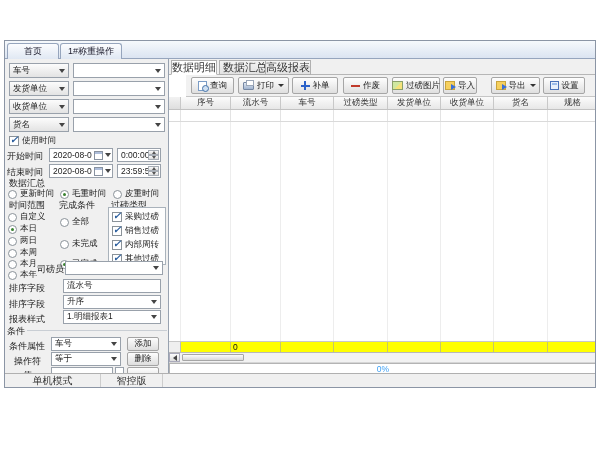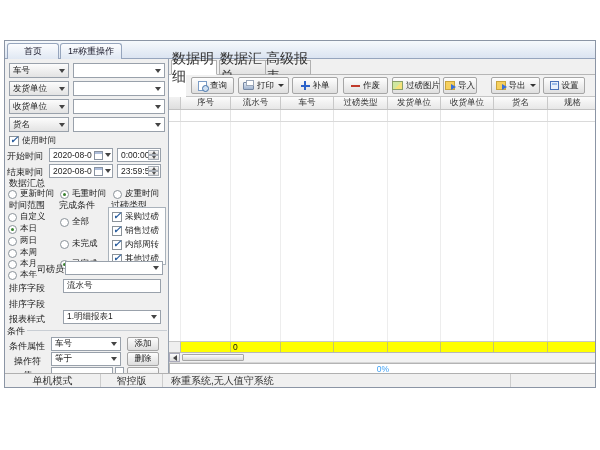--- a/index.html
+++ b/index.html
@@ -31,21 +31,21 @@
   .cal::before{content:"";position:absolute;left:0;top:0;right:0;height:2px;background:#aebedb}
   .spin{position:absolute;right:1px;top:1px;bottom:1px;width:11px;display:flex;flex-direction:column}
   .spin i{flex:1;background:linear-gradient(#fafafa,#dcdcdc);border:1px solid #a8aeb6;display:flex;align-items:center;justify-content:center}
   .spin i::after{content:"";width:0;height:0;border-left:2px solid transparent;border-right:2px solid transparent}
   .spin i.up::after{border-bottom:3px solid #555}
   .spin i.dn::after{border-top:3px solid #555}
   .divline{position:absolute;height:1px;background:#c9ced4}
   
   .grid{position:absolute;left:164px;top:18px;width:428px;height:316px;background:#fff}
   .innertabs{position:absolute;left:0;top:0;width:100%;height:16px;background:#f0f0f0;border-bottom:1px solid #b6b6b6}
-  .itab{position:absolute;top:1px;height:15px;border:1px solid #b0b0b0;background:linear-gradient(#f4f4f4,#e2e2e2);font-size:14px;color:#333;display:flex;align-items:center;}
+  .itab{position:absolute;top:1px;height:15px;border:1px solid #b0b0b0;background:linear-gradient(#f4f4f4,#e2e2e2);font-size:11px;color:#333;display:flex;align-items:center;justify-content:center}
   .itab.active{background:#fff;border-bottom-color:#fff;z-index:2}
   .toolbar{position:absolute;left:17px;top:16px;width:100%;height:22px;background:#f1f1f1;border-bottom:1px solid #c6c6c6}
   .tbtn{position:absolute;top:2px;height:17px;background:linear-gradient(#fefefe,#dfdfdf);border:1px solid #a6a6a6;border-radius:2px;font-size:8.5px;color:#222;display:flex;align-items:center;justify-content:center;gap:3px;padding:0 3px;white-space:nowrap}
   .dar{width:0;height:0;border-left:3px solid transparent;border-right:3px solid transparent;border-top:3px solid #333;margin-left:1px}
   .ic{display:inline-block;position:relative;flex:none}
   .ic-q{width:9px;height:10px;border:1px solid #7a9cc6;background:#fff}
   .ic-q::after{content:"";position:absolute;right:-3px;bottom:-2px;width:5px;height:5px;border:1px solid #4472a8;border-radius:50%;background:#cfe0f2}
   .ic-p{width:11px;height:8px;background:linear-gradient(#dfe7f2,#9fb3cf);border:1px solid #7587a3;border-radius:1px}
   .ic-p::before{content:"";position:absolute;left:2px;top:-3px;width:6px;height:4px;background:#fff;border:1px solid #9aa6b8}
   .ic-plus{width:9px;height:9px}
@@ -262,20 +262,26 @@
           <i class="tri"></i>
         </span>
     </div>
 
     <span class="lbl" style="left:4px;top:223px">排序字段</span>
     <div class="tbx" style="left:58px;top:220px;width:98px">
       <span>流水号</span>
     </div>
 
     <span class="lbl" style="left:4px;top:239px">排序字段</span>
+    <div class="combo" style="left:58px;top:236px;width:98px;height:14px">
+      <span class="ct">升序</span>
+      <span class="ca">
+          <i class="tri"></i>
+        </span>
+    </div>
 
     <span class="lbl" style="left:4px;top:254px">报表样式</span>
     <div class="combo" style="left:58px;top:251px;width:98px;height:14px">
       <span class="ct">1.明细报表1</span>
       <span class="ca">
           <i class="tri"></i>
         </span>
     </div>
 
     <span class="lbl" style="left:2px;top:266px">条件</span>
@@ -418,16 +424,15 @@
     </div>
 
     <div class="progress">
       <span>0%</span>
     </div>
   </div>
 
   <div class="statusbar">
     <div class="ssec" style="width:96px">单机模式</div>
     <div class="ssec" style="width:62px">智控版</div>
-    <div class="ssec left" style="width:348px">称重系统,无人值守系统</div>
   </div>
 
 </div>
 
 </body></html>

